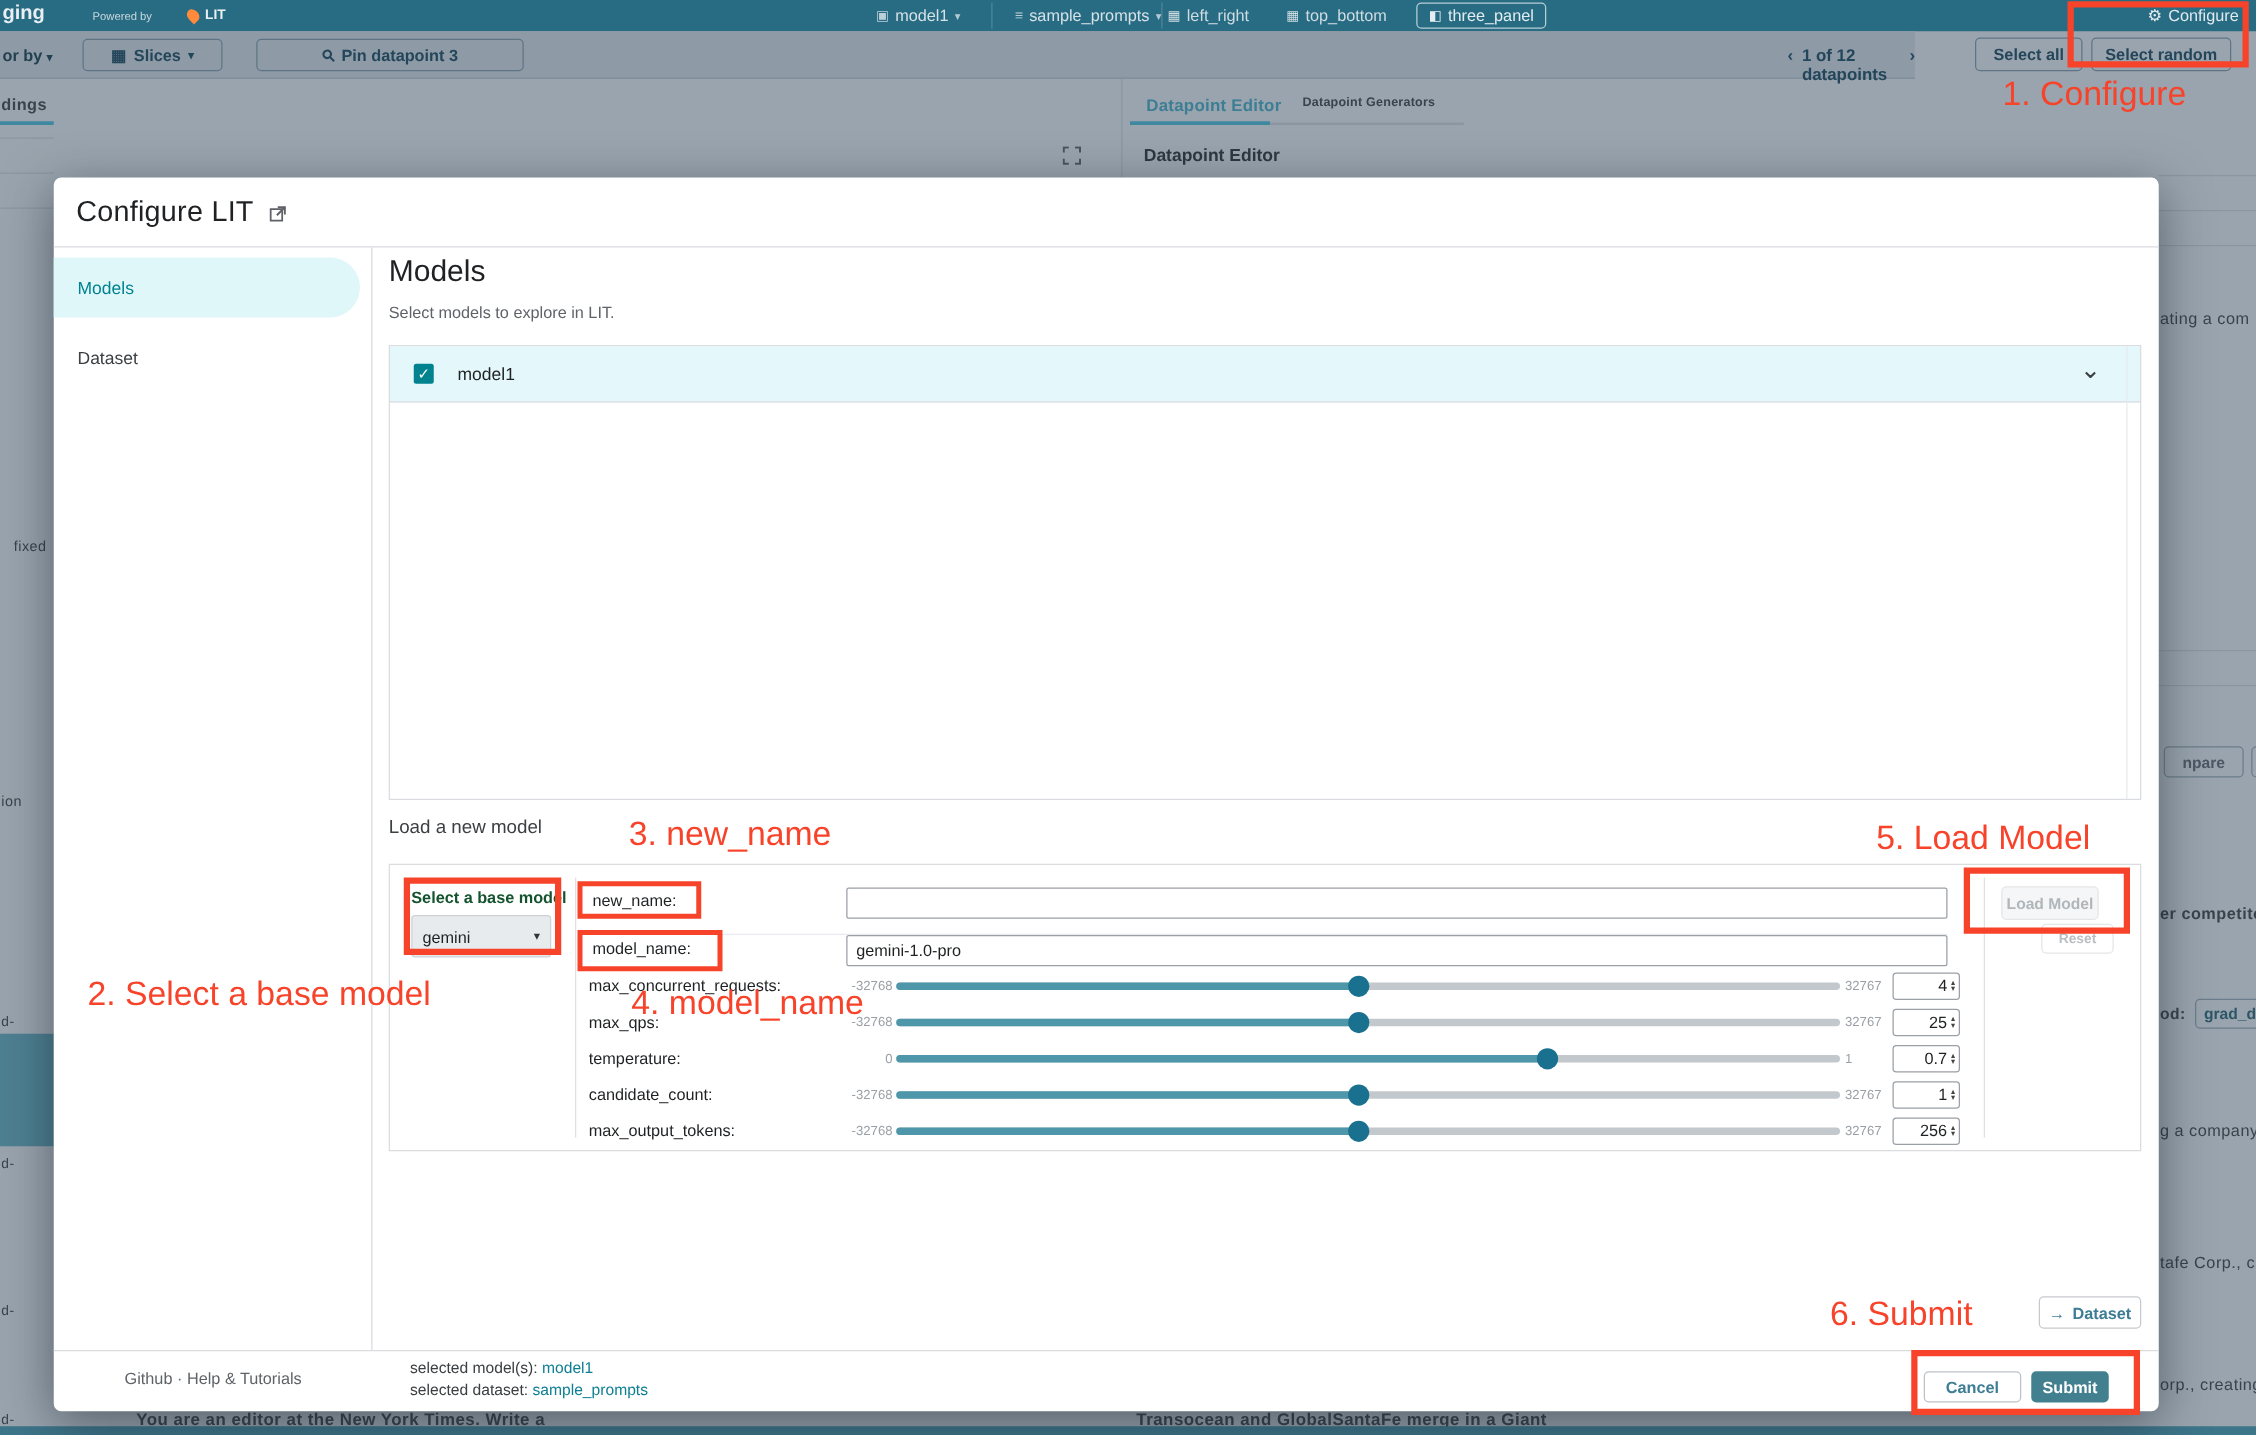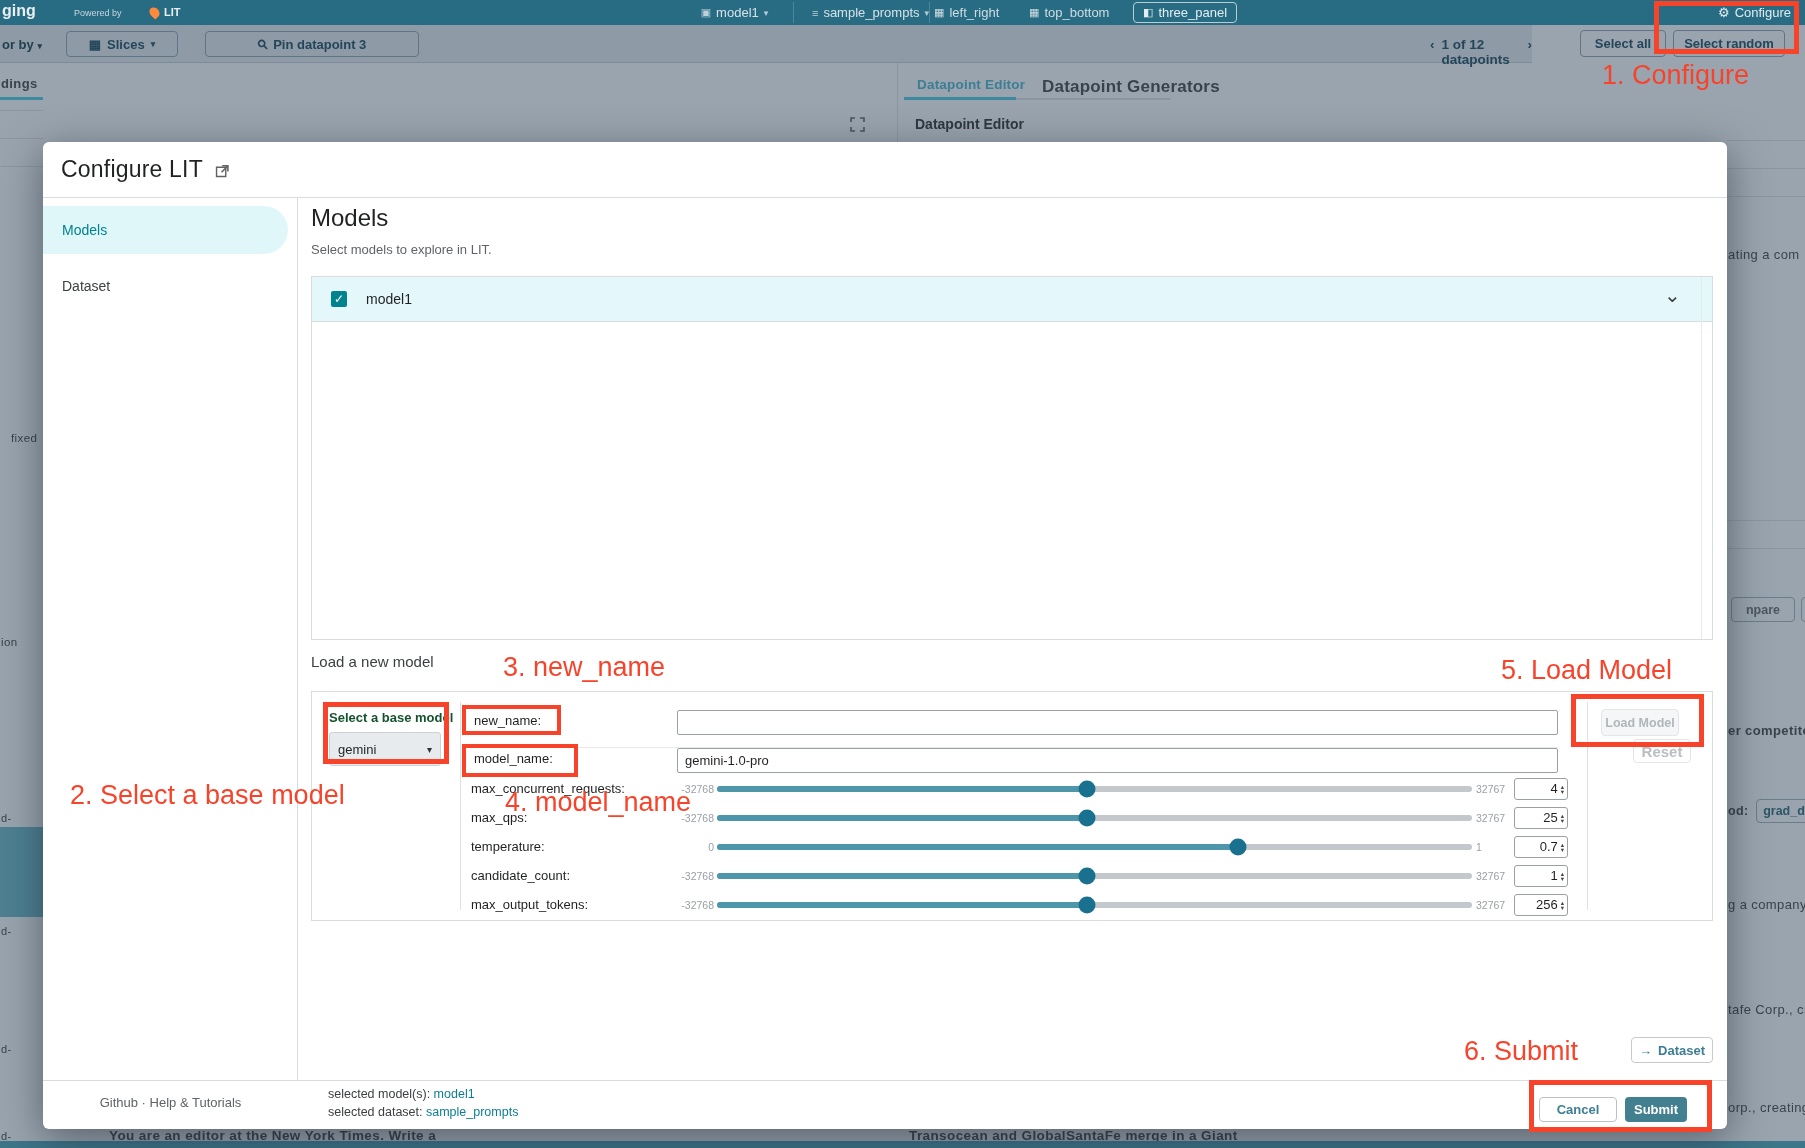--- a/index.html
+++ b/index.html
@@ -45,21 +45,21 @@
   #chip-pin { left:205px; top:6px; width:214px; height:26px; }
   .pin-icon { display:inline-block; transform:rotate(-45deg); font-size:13px; }
   #pagination { position:absolute; left:1430px; top:12px; font-size:13.5px; color:#24465a; font-weight:600; display:flex; gap:7px; }
   #chip-selall { left:1580px; top:5px; width:86px; height:27px; }
   #chip-selrand { left:1673px; top:5px; width:112px; height:27px; }
   
   .bgfrag { position:absolute; color:var(--bgtext); white-space:nowrap; letter-spacing:.4px; }
   .bgline { position:absolute; background:#8b96a0; }
   #bg-teal-row { position:absolute; left:0; top:827px; width:43px; height:90px; background:#4d8092; }
   #bg-tab-ed { position:absolute; left:917px; top:77px; font-size:13.5px; color:var(--bgteal); font-weight:600; letter-spacing:.2px;}
-  #bg-tab-gen { position:absolute; left:1042px; top:77px; font-size:17px; color:#39434c; font-weight:600; letter-spacing:.2px;}
+  #bg-tab-gen { position:absolute; left:1042px; top:77px; font-size:10px; color:#39434c; font-weight:600; letter-spacing:.2px;}
   #bg-underline-teal { position:absolute; left:904px; top:97px; width:112px; height:3px; background:#3f89a0; }
   #bg-underline-gray { position:absolute; left:1016px; top:98px; width:155px; height:2px; background:#8b96a0; }
   #bg-panel-title { position:absolute; left:915px; top:116px; font-size:14px; font-weight:700; color:#2e3840; }
   #bg-vline { position:absolute; left:897px; top:63px; width:1px; height:79px; background:#8b96a0; }
   .bgchip { position:absolute; border:1px solid #6b7d8a; border-radius:4px; display:flex; align-items:center; justify-content:center; font-size:12.5px; color:#4b5763; font-weight:600; }
   #bottom-teal { position:absolute; left:0; top:1141px; width:1805px; height:7px; background:#3d7589; }
   
   #modal { position:absolute; left:43px; top:142px; width:1684px; height:987px; background:#fff; border-radius:6px; box-shadow:0 10px 40px rgba(20,30,40,.5); z-index:10; color:var(--mtext); }
   #m-header { position:absolute; left:0; top:0; width:100%; height:56px; border-bottom:1px solid var(--mborder); }
   #m-title { position:absolute; left:18px; top:14px; font-size:23px; color:#1f2123; letter-spacing:.2px; display:flex; align-items:center; gap:10px;}
@@ -92,21 +92,21 @@
   .slabel { width:163px; font-size:13px; color:#1f2123; }
   .smin { width:80px; text-align:right; font-size:10.5px; color:#9aa0a6; }
   .strack { position:relative; width:755px; height:6px; background:#c3c8cd; border-radius:3px; margin-left:3px; }
   .sfill { position:absolute; left:0; top:0; height:6px; background:var(--fill); border-radius:3px; }
   .sthumb { position:absolute; top:3px; width:17px; height:17px; background:var(--thumb); border-radius:50%; transform:translate(-50%,-50%); }
   .smax { width:36px; font-size:10.5px; color:#9aa0a6; margin-left:4px; }
   .sval { width:54px; height:22px; border:1px solid var(--inborder); border-radius:3px; display:flex; align-items:center; justify-content:flex-end; gap:3px; padding:0 3px; font-size:13px; color:#1f2123; margin-left:2px; background:#fff;}
   .spin { display:flex; flex-direction:column; font-size:6.5px; color:#444; line-height:5px; }
   #rcol-vline { left:1275px; }
   #btn-loadmodel { position:absolute; left:1289px; top:17px; width:78px; height:27px; background:#f5f6f7; border:1px solid #e3e5e8; border-radius:4px; color:#b0b6ba; font-size:12.5px; display:flex; align-items:center; justify-content:center; font-weight:600;}
-  #btn-reset { position:absolute; left:1321px; top:47px; width:58px; height:24px; background:#fff; border:1px solid #e3e5e8; border-radius:4px; color:#b9bec2; font-size:15px; display:flex; align-items:center; justify-content:center; font-weight:600;}
+  #btn-reset { position:absolute; left:1321px; top:47px; width:58px; height:24px; background:#fff; border:1px solid #e3e5e8; border-radius:4px; color:#b9bec2; font-size:11px; display:flex; align-items:center; justify-content:center; font-weight:600;}
   #btn-goto-dataset { position:absolute; left:1588px; top:895px; width:82px; height:26px; border:1px solid #c6c9cd; border-radius:4px; display:flex; align-items:center; justify-content:center; gap:6px; font-size:13px; font-weight:600; color:#3c7d94; background:#fff;}
   #m-footer { position:absolute; left:0; top:938px; width:100%; height:49px; border-top:1px solid var(--mborder); }
   #footer-links { position:absolute; left:0; top:14px; width:255px; text-align:center; font-size:13px; color:var(--mgray); }
   #footer-sel { position:absolute; left:285px; top:4px; font-size:12.5px; color:#3c4043; line-height:18px; }
   #footer-sel .lnk { color:#0d7f93; }
   #btn-cancel { position:absolute; left:1496px; top:16px; width:78px; height:25px; border:1px solid #bdc1c6; border-radius:4px; background:#fff; color:#3d7e95; font-weight:700; font-size:13px; display:flex; align-items:center; justify-content:center;}
   #btn-submit { position:absolute; left:1582px; top:16px; width:62px; height:25px; border-radius:4px; background:#43808f; color:#fff; font-weight:700; font-size:13px; display:flex; align-items:center; justify-content:center;}
   
   .ann-box { position:absolute; border:5px solid var(--red); z-index:60; pointer-events:none; }
   .ann-text { position:absolute; color:var(--red); font-size:27px; z-index:61; white-space:nowrap; }

